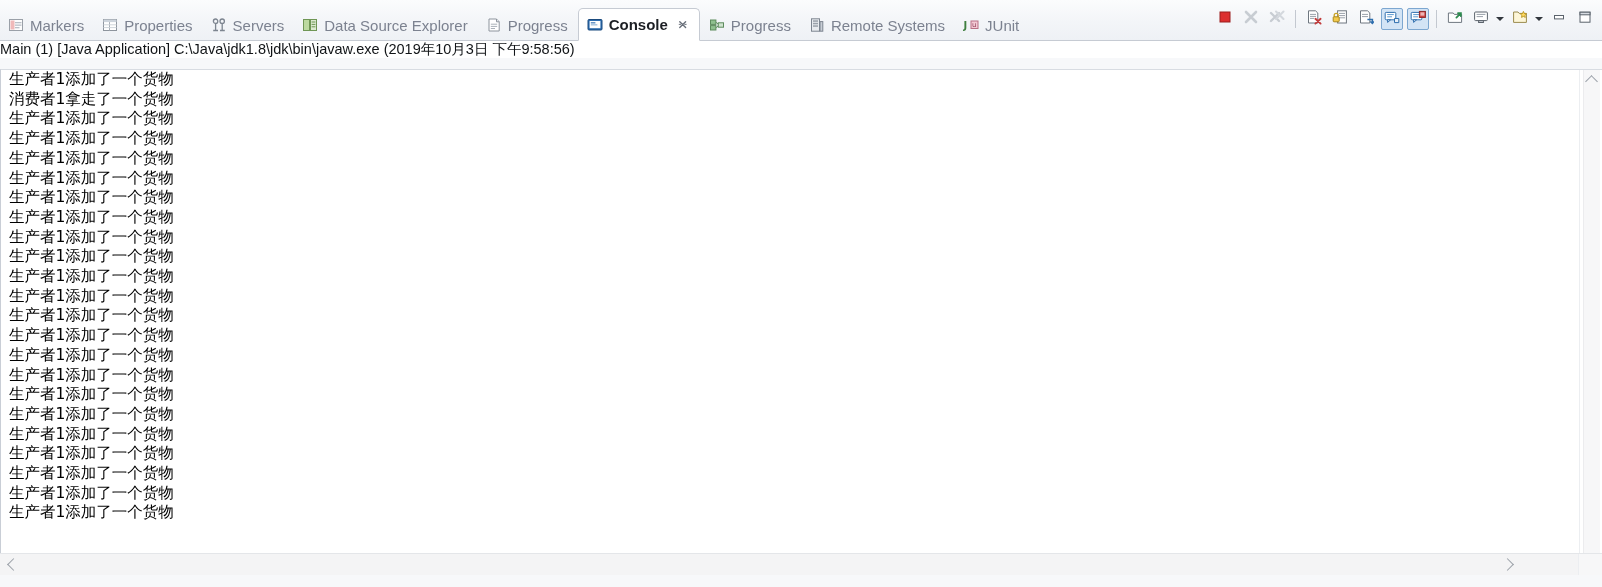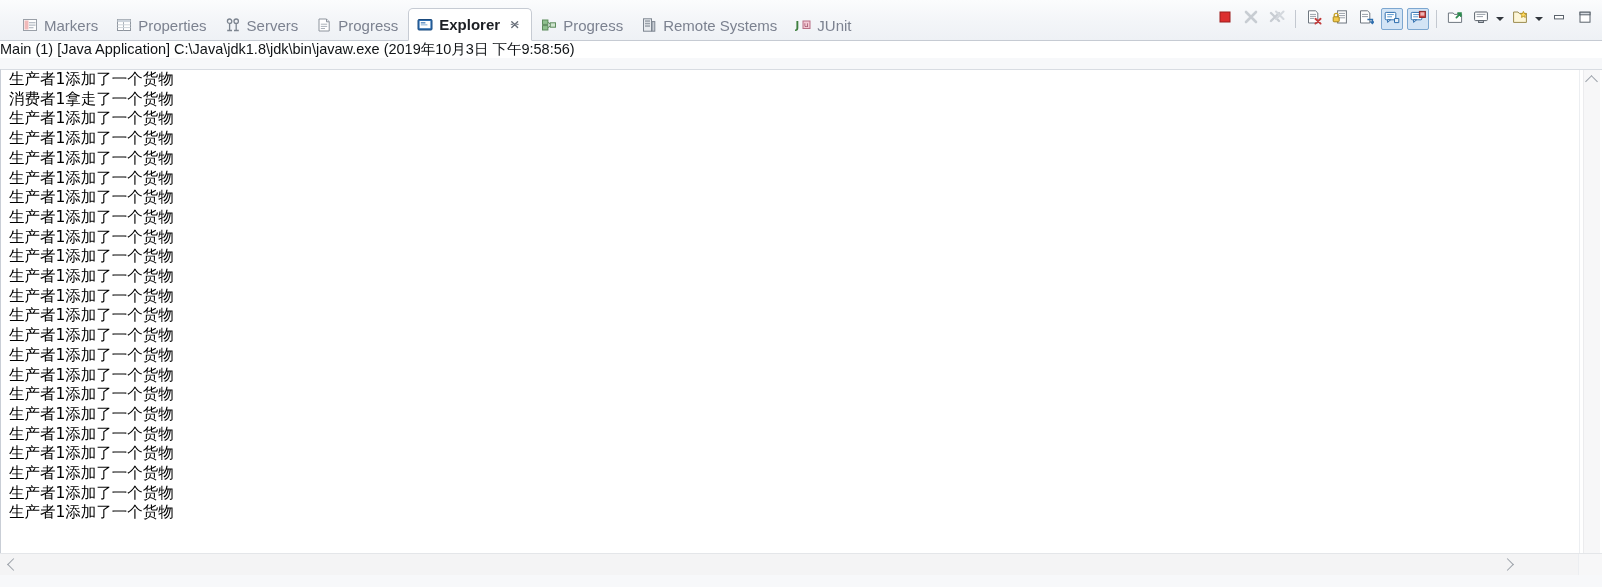--- a/index.html
+++ b/index.html
@@ -25,21 +25,21 @@
     width: 1602px; height: 41px;
     background: linear-gradient(to bottom, #fbfcfd 0%, #f3f5f8 55%, #eef1f5 100%);
     border-bottom: 1px solid #c6cbd3;
     display: flex;
     align-items: flex-end;
   }
   .tabs {
     display: flex;
     align-items: flex-end;
     height: 41px;
-    padding-left: 14px;
+    padding-left: 0;
     flex: 0 0 auto;
   }
   .tab {
     display: flex;
     align-items: center;
     gap: 6px;
     height: 32px;
     padding: 0 9px 0 8px;
     margin-right: 1px;
     font-size: 15px;
@@ -250,36 +250,46 @@
         <div class="tab">
           <span class="ticon"><svg width="16" height="16" viewBox="0 0 16 16" xmlns="http://www.w3.org/2000/svg">
               <circle cx="4.6" cy="4.2" r="2.2" fill="none" stroke="#7d8590" stroke-width="1.3"></circle>
               <circle cx="11.2" cy="4.2" r="2.2" fill="none" stroke="#7d8590" stroke-width="1.3"></circle>
               <path d="M4.6 6.6 L4.6 13 M11.2 6.6 L11.2 13 M2.2 13.5 L7 13.5 M9 13.5 L13.8 13.5" stroke="#7d8590" stroke-width="1.3" fill="none"></path>
             </svg></span>
           <span class="tlabel">Servers</span>
         </div>
         <div class="tab">
           <span class="ticon"><svg width="16" height="16" viewBox="0 0 16 16" xmlns="http://www.w3.org/2000/svg">
+              <rect x="1.5" y="2.5" width="6" height="11" fill="#bcd9a0" stroke="#6f9655"></rect>
+              <rect x="8.5" y="2.5" width="6" height="11" fill="#dcead0" stroke="#6f9655"></rect>
+              <line x1="9.6" y1="5" x2="13.4" y2="5" stroke="#6f9655"></line>
+              <line x1="9.6" y1="7.4" x2="13.4" y2="7.4" stroke="#6f9655"></line>
+              <line x1="9.6" y1="9.8" x2="13.4" y2="9.8" stroke="#6f9655"></line>
+            </svg></span>
+          <span class="tlabel">Data Source Explorer</span>
+        </div>
+        <div class="tab">
+          <span class="ticon"><svg width="16" height="16" viewBox="0 0 16 16" xmlns="http://www.w3.org/2000/svg">
               <path d="M3 2 L10.5 2 L13.2 4.8 L13.2 14 L3 14 Z" fill="#ffffff" stroke="#8d949d"></path>
               <path d="M10.5 2 L10.5 4.8 L13.2 4.8" fill="#e3e7ec" stroke="#8d949d"></path>
               <line x1="4.8" y1="7.2" x2="11.2" y2="7.2" stroke="#aab1b9"></line>
               <line x1="4.8" y1="9.4" x2="11.2" y2="9.4" stroke="#aab1b9"></line>
               <line x1="4.8" y1="11.5" x2="9" y2="11.5" stroke="#aab1b9"></line>
             </svg></span>
           <span class="tlabel">Progress</span>
         </div>
         <div class="tab active">
           <span class="ticon"><svg width="16" height="16" viewBox="0 0 16 16" xmlns="http://www.w3.org/2000/svg">
               <rect x="1" y="2.5" width="14" height="10.5" rx="1" fill="#2b6cb0" stroke="#1b4b7e"></rect>
               <rect x="2.6" y="4" width="10.8" height="7.2" fill="#ffffff"></rect>
               <rect x="3.8" y="5.3" width="4.6" height="1.1" fill="#2b6cb0"></rect>
               <rect x="3.8" y="7.3" width="6.6" height="1.1" fill="#8fb4d8"></rect>
             </svg></span>
-          <span class="tlabel">Explorer</span>
+          <span class="tlabel">Console</span>
           <span class="closex"><svg width="13" height="13" viewBox="0 0 16 16" xmlns="http://www.w3.org/2000/svg">
               <path d="M3.4 3.4 L10.6 10.6 M10.6 3.4 L3.4 10.6" stroke="#4f5763" stroke-width="1.7" fill="none" stroke-linecap="round"></path>
               <path d="M2.2 6.6 L5 6.6 M9 6.6 L11.8 6.6" stroke="#4f5763" stroke-width="1.2"></path>
             </svg></span>
         </div>
         <div class="tab">
           <span class="ticon"><svg width="16" height="16" viewBox="0 0 16 16" xmlns="http://www.w3.org/2000/svg">
               <rect x="1.5" y="3" width="5.4" height="4.4" fill="#8fc08f" stroke="#5d8b5d"></rect>
               <rect x="1.5" y="8.6" width="5.4" height="4.4" fill="#8fc08f" stroke="#5d8b5d"></rect>
               <rect x="9.2" y="5.8" width="5.3" height="4.4" fill="#cfe4cf" stroke="#5d8b5d"></rect>

